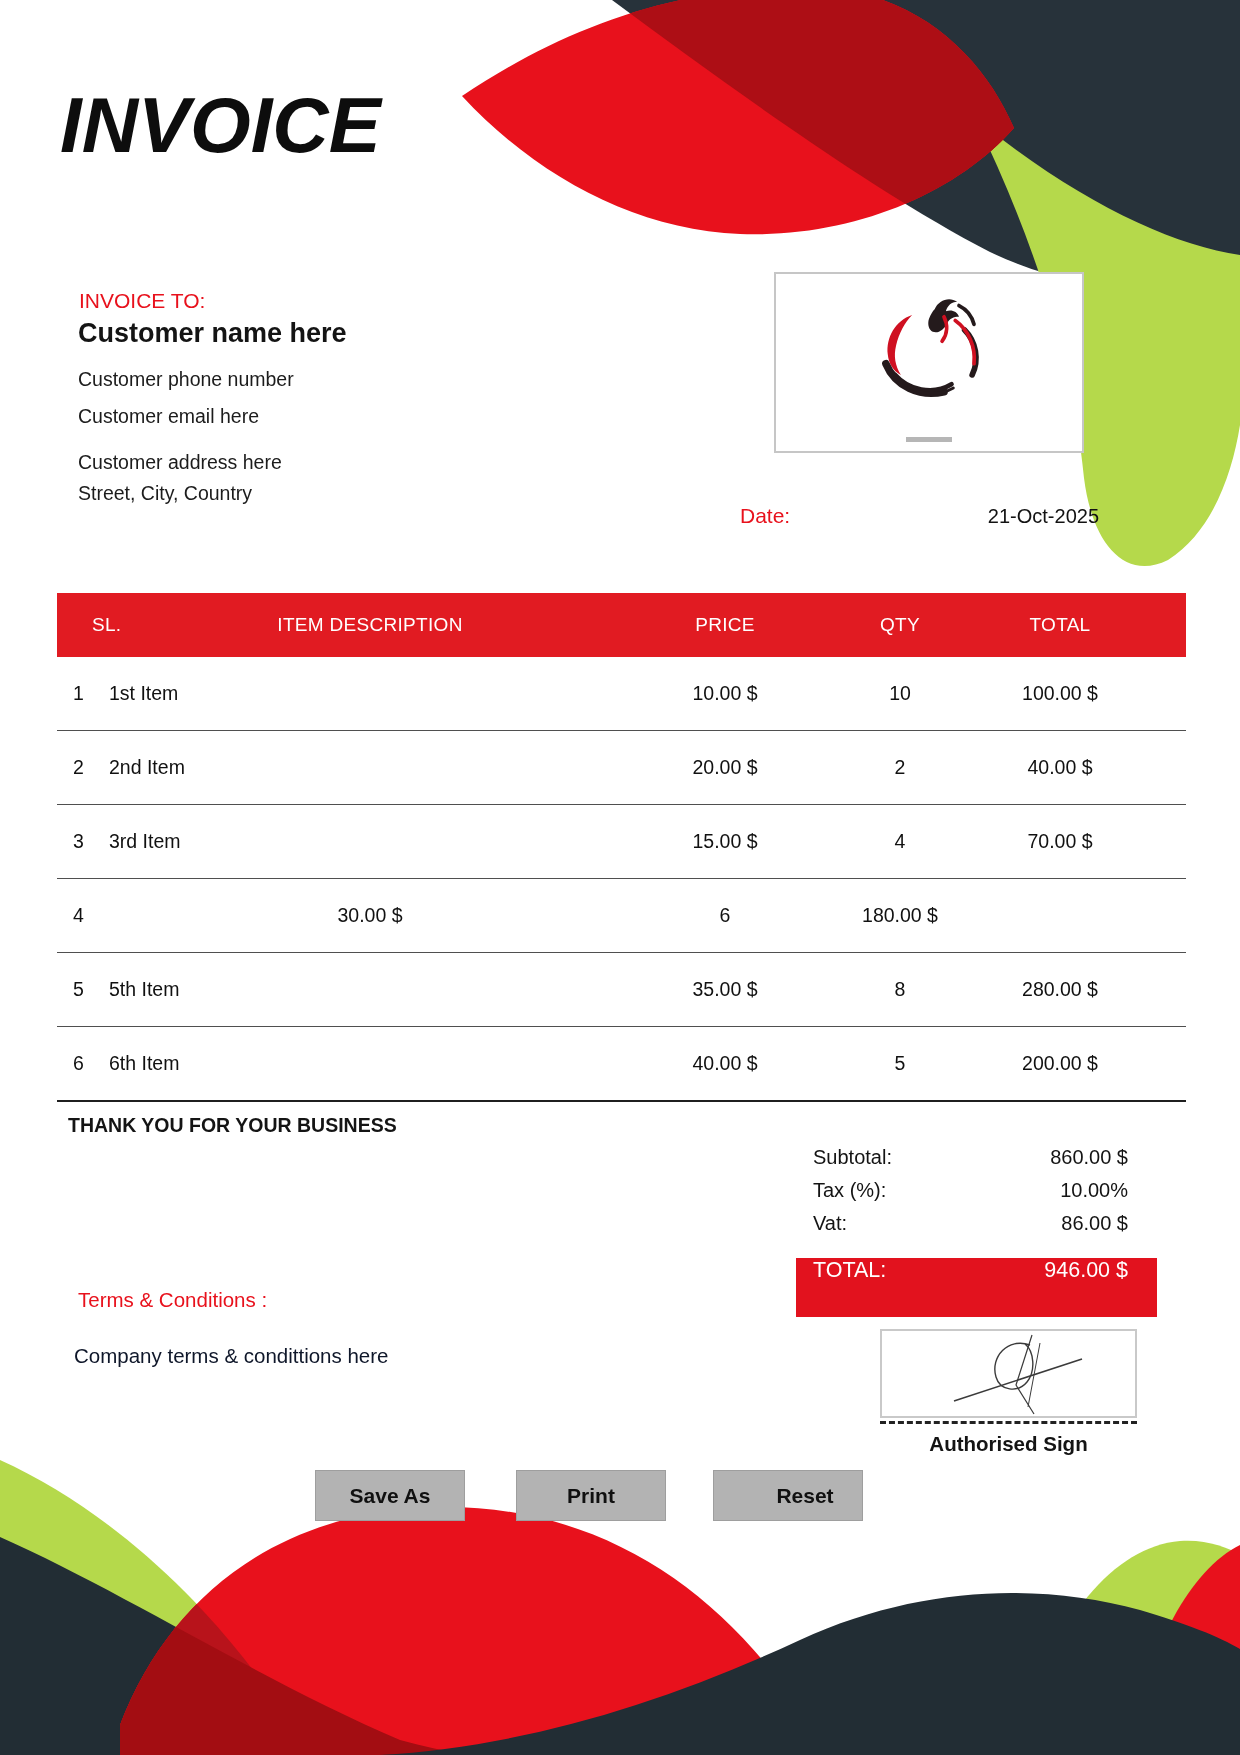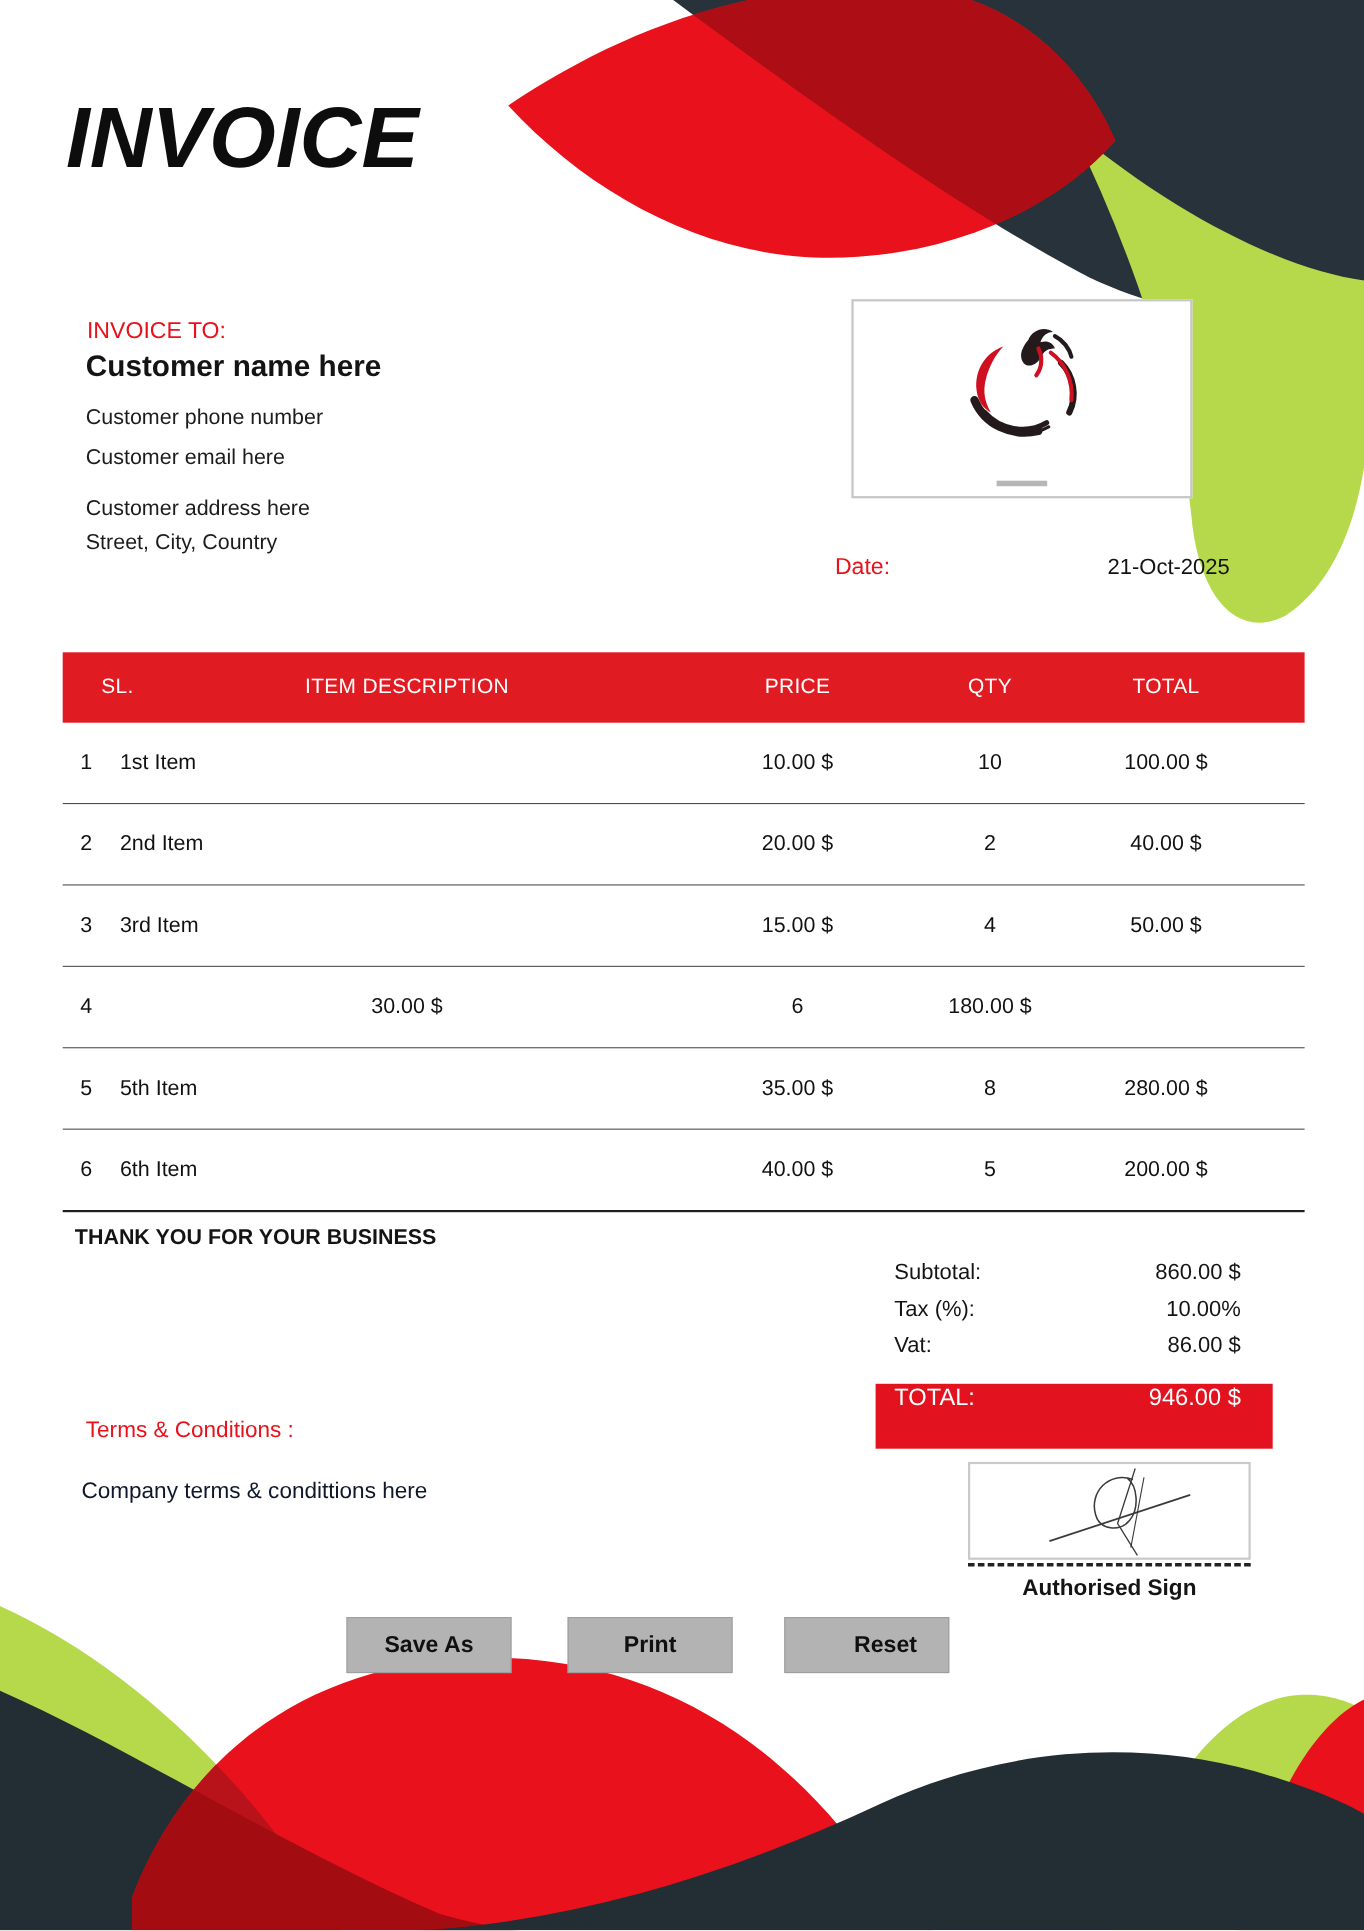--- a/index.html
+++ b/index.html
@@ -17,21 +17,21 @@
   .billto-label{position:absolute;left:79px;top:289px;font-size:21px;color:#e8111c;z-index:2;}
   .billto-name{position:absolute;left:78px;top:318px;font-size:27px;font-weight:bold;z-index:2;}
   .billto-line{position:absolute;left:78px;font-size:19.5px;color:#1c1c1c;z-index:2;}
   .bp{top:368px}.be{top:405px}.ba1{top:451px}.ba2{top:482px}
 
   .logo-box{position:absolute;left:774px;top:272px;width:306px;height:177px;background:#fff;
             border:2px solid #c6c6c6;z-index:2;}
   .logo-box svg{position:absolute;left:78px;top:10px;}
   .logo-caption{position:absolute;left:130px;bottom:9px;width:46px;height:5px;background:#8f8f8f;opacity:.65;}
 
-  .date-row{position:absolute;left:759px;top:504px;width:359px;display:flex;justify-content:space-between;
+  .date-row{position:absolute;left:740px;top:504px;width:359px;display:flex;justify-content:space-between;
             align-items:baseline;z-index:2;}
   .date-label{font-size:21px;color:#e8111c;}
   .date-value{font-size:20px;color:#121212;}
 
   .inv-table{position:absolute;left:57px;top:593px;width:1129px;z-index:2;}
   .thead{height:64px;background:#e11b22;color:#ffffff;display:grid;
          grid-template-columns:43px 540px 170px 180px 140px 56px;align-items:center;
          font-size:19px;letter-spacing:.3px;}
   .thead .c-sl{padding-left:14px;margin-left:21px;}
   .trow{height:73px;display:grid;grid-template-columns:43px 540px 170px 180px 140px 56px;
@@ -157,21 +157,21 @@
       <div class="c-ctr">20.00 $</div>
       <div class="c-ctr">2</div>
       <div class="c-ctr">40.00 $</div>
       <div></div>
     </div>
     <div class="trow">
       <div class="c-sl">3</div>
       <div class="c-desc">3rd Item</div>
       <div class="c-ctr">15.00 $</div>
       <div class="c-ctr">4</div>
-      <div class="c-ctr">50.00 $</div>
+      <div class="c-ctr">70.00 $</div>
       <div></div>
     </div>
     <div class="trow">
       <div class="c-sl">4</div>
       <div class="c-ctr">30.00 $</div>
       <div class="c-ctr">6</div>
       <div class="c-ctr">180.00 $</div>
       <div></div>
     </div>
     <div class="trow">

